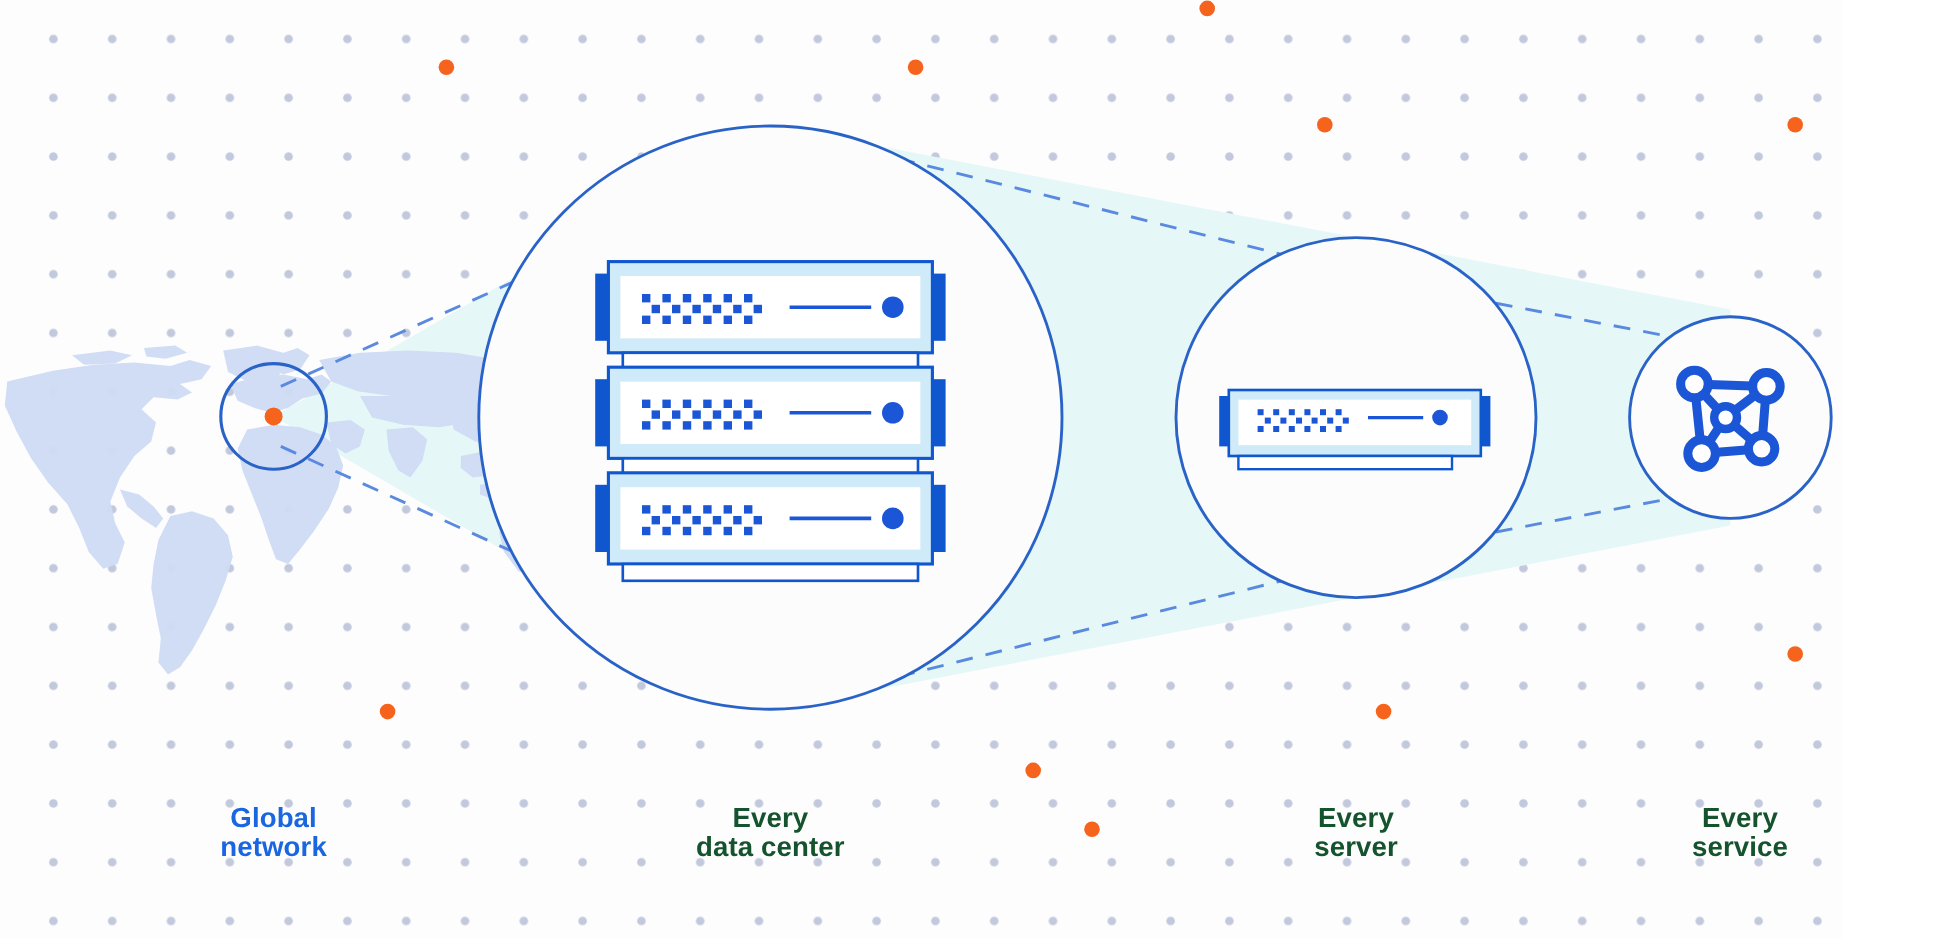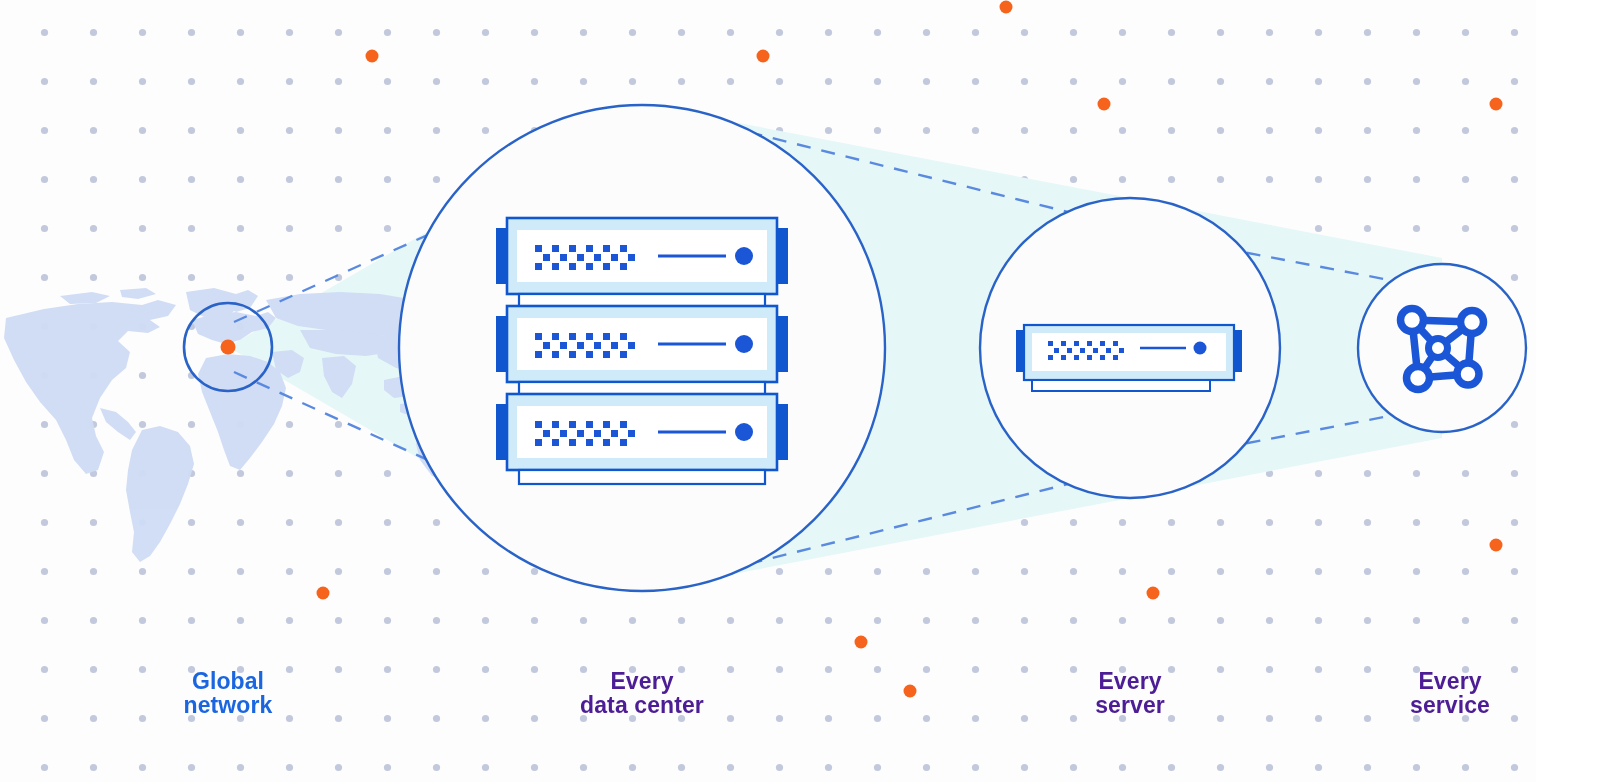--- a/index.html
+++ b/index.html
@@ -34,21 +34,21 @@
     height: 782px;
     pointer-events: none;
   }
   .stage-label {
     position: absolute;
     text-align: center;
     font-size: 23px;
     line-height: 1.05;
     font-weight: 700;
     letter-spacing: 0.1px;
-    color: #4c1d95;
+    color: #14532d;
     white-space: pre-line;
   }
   .stage-label.accent { color: #1a66e0; }
   .lbl-global   { left: 128px;  top: 669px; width: 200px; }
   .lbl-dc       { left: 542px;  top: 669px; width: 200px; }
   .lbl-server   { left: 1030px; top: 669px; width: 200px; }
   .lbl-service  { left: 1350px; top: 669px; width: 200px; }
 </style>
 </head>
 <body>

